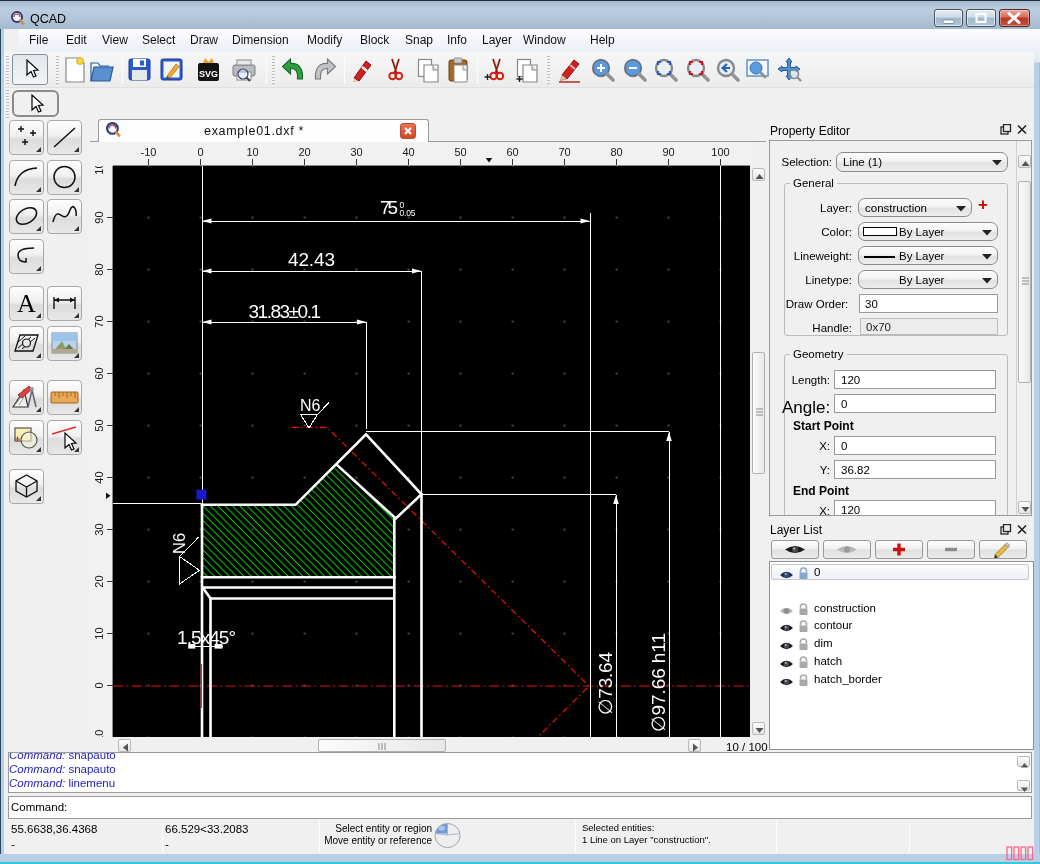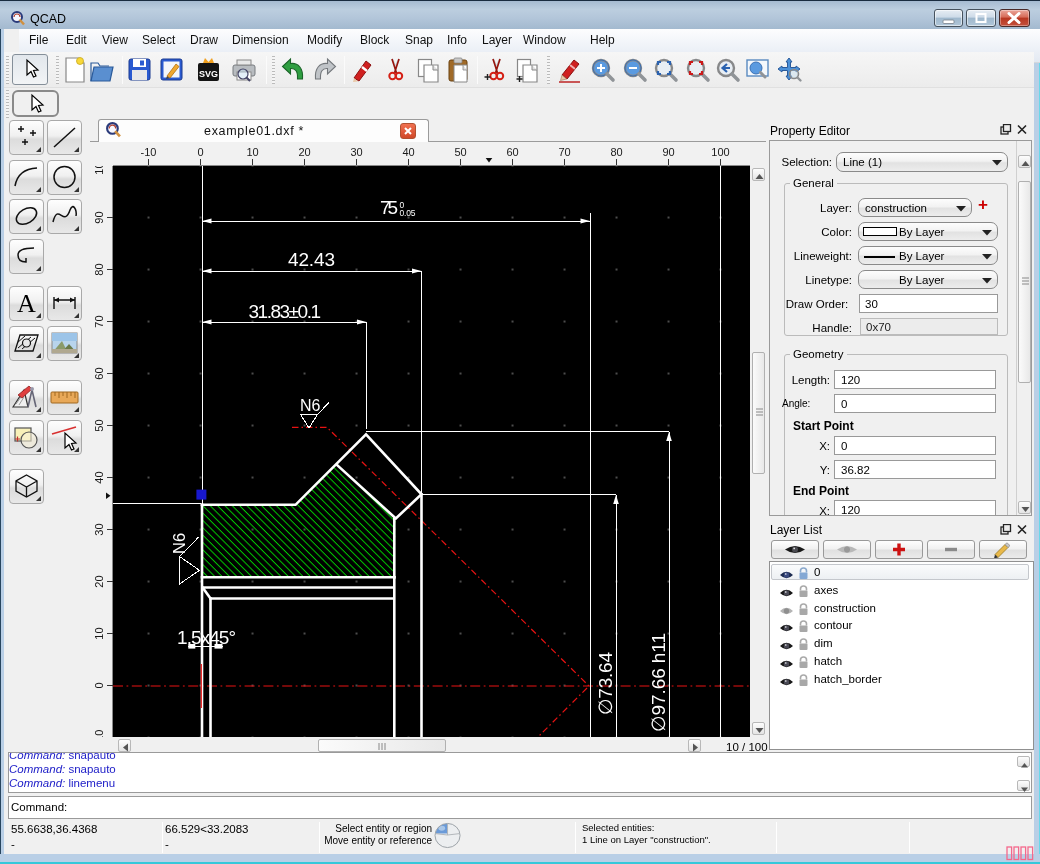--- a/index.html
+++ b/index.html
@@ -546,21 +546,21 @@
       <div class="abs" style="left:90px;top:177px;width:138px;height:17px;background:#ececec;border:1px solid #bbb">
         <span style="position:absolute;left:5px;top:2px;font-size:11.5px;color:#222">0x70</span>
       </div>
 
       <div class="abs" style="left:14px;top:213px;width:224px;height:164px;border:1px solid #bbb;border-radius:3px"></div>
       <div class="abs" style="left:20px;top:207px;font-size:11.5px;background:#f0f0f0;padding:0 3px">Geometry</div>
       <div class="abs" style="left:12px;top:233px;width:48px;font-size:11.5px;text-align:right">Length:</div>
       <div class="abs" style="left:64px;top:229px;width:162px;height:19px;background:#fff;border:1px solid #999">
         <span style="position:absolute;left:6px;top:3px;font-size:11.5px">120</span>
       </div>
-      <div class="abs" style="left:12px;top:257px;width:48px;font-size:10px;">Angle:</div>
+      <div class="abs" style="left:12px;top:257px;width:48px;font-size:17px;">Angle:</div>
       <div class="abs" style="left:64px;top:253px;width:162px;height:19px;background:#fff;border:1px solid #999">
         <span style="position:absolute;left:6px;top:3px;font-size:11.5px">0</span>
       </div>
       <div class="abs" style="left:23px;top:278px;font-size:12px;font-weight:bold">Start Point</div>
       <div class="abs" style="left:12px;top:299px;width:48px;font-size:11.5px;text-align:right">X:</div>
       <div class="abs" style="left:64px;top:295px;width:162px;height:19px;background:#fff;border:1px solid #999">
         <span style="position:absolute;left:6px;top:3px;font-size:11.5px">0</span>
       </div>
       <div class="abs" style="left:12px;top:323px;width:48px;font-size:11.5px;text-align:right">Y:</div>
       <div class="abs" style="left:64px;top:319px;width:162px;height:19px;background:#fff;border:1px solid #999">
@@ -620,32 +620,20 @@
           <span class="eyeb"><svg width="15" height="12">
               <path d="M1,6 Q7.5,-0.5 14,6 Q7.5,12.5 1,6 Z" fill="#1c2b50"></path>
               <circle cx="7.5" cy="6" r="2.7" fill="#3a4a80"></circle>
               <circle cx="6.8" cy="5" r="0.8" fill="#fff"></circle>
             </svg></span>
           <span class="lockb"><svg width="11" height="13">
               <path d="M2.5,5.5 V3.8 Q2.5,1 5.5,1 Q8.5,1 8.5,3.8 V5.5" fill="none" stroke="#8aa8cc" stroke-width="1.6"></path>
               <rect x="1.5" y="5.5" width="8" height="6.5" rx="1" fill="#84a8d4"></rect>
             </svg></span>
           <span class="lname">0</span>
-        </div>
-      <div class="layerrow" style="top:20.8px">
-          <span class="eyeb"><svg width="15" height="12">
-              <path d="M1,6 Q7.5,-0.5 14,6 Q7.5,12.5 1,6 Z" fill="#181818"></path>
-              <circle cx="7.5" cy="6" r="2.7" fill="#4a4a56"></circle>
-              <circle cx="6.8" cy="5" r="0.8" fill="#fff"></circle>
-            </svg></span>
-          <span class="lockb"><svg width="11" height="13">
-              <path d="M2.5,5.5 V3.8 Q2.5,1 5.5,1 Q8.5,1 8.5,3.8 V5.5" fill="none" stroke="#aaa" stroke-width="1.6"></path>
-              <rect x="1.5" y="5.5" width="8" height="6.5" rx="1" fill="#a8a8a8"></rect>
-            </svg></span>
-          <span class="lname">axes</span>
         </div>
       <div class="layerrow" style="top:38.6px">
           <span class="eyeb"><svg width="15" height="12">
               <path d="M1,6 Q7.5,-0.5 14,6 Q7.5,12.5 1,6 Z" fill="#b4b4b4"></path>
               <circle cx="7.5" cy="6" r="2.7" fill="#8e8e8e"></circle>
             </svg></span>
           <span class="lockb"><svg width="11" height="13">
               <path d="M2.5,5.5 V3.8 Q2.5,1 5.5,1 Q8.5,1 8.5,3.8 V5.5" fill="none" stroke="#aaa" stroke-width="1.6"></path>
               <rect x="1.5" y="5.5" width="8" height="6.5" rx="1" fill="#a8a8a8"></rect>
             </svg></span>

